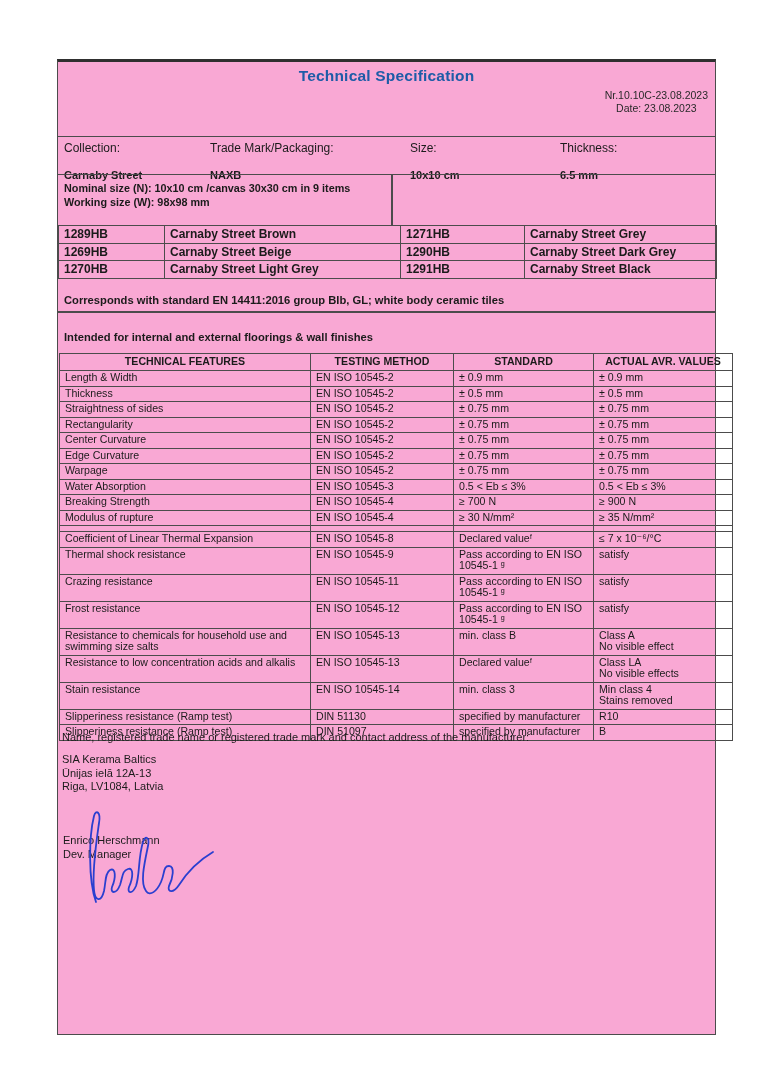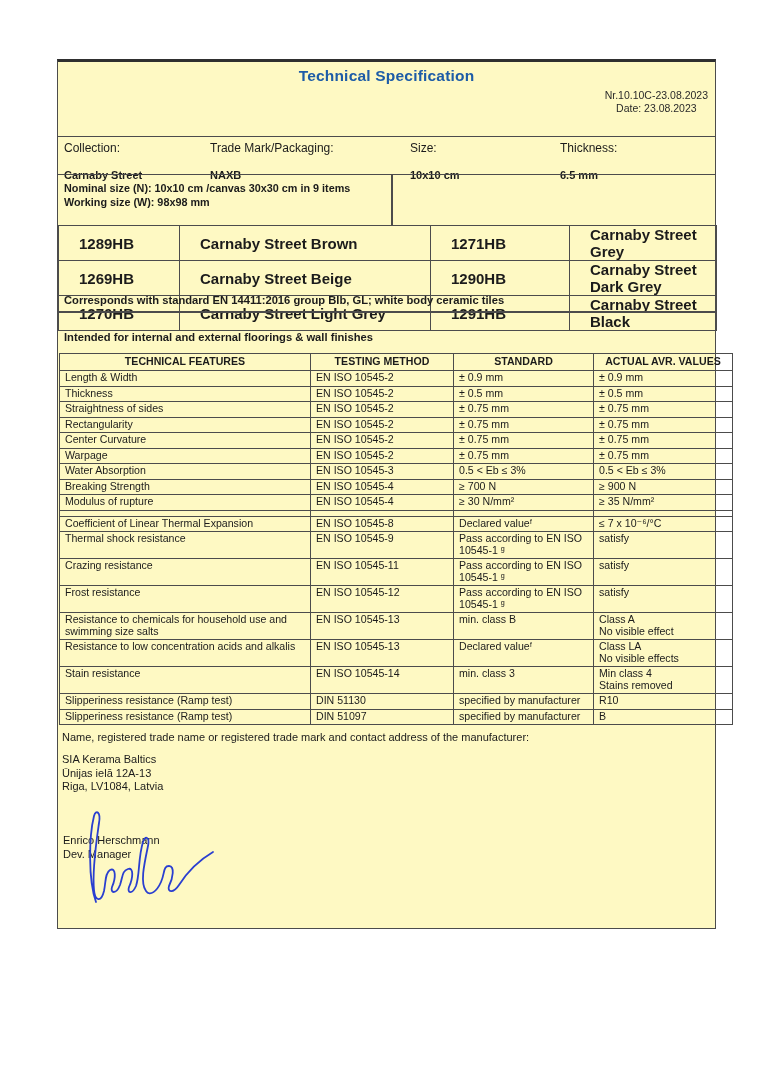--- a/index.html
+++ b/index.html
@@ -2,22 +2,22 @@
 <html><head>
 <meta charset="utf-8">
 <style>
   html,body{margin:0;padding:0;}
   body{
     width:764px;height:1080px;position:relative;background:#ffffff;
     font-family:"Liberation Sans","DejaVu Sans",sans-serif;color:#1b1b1b;
     -webkit-font-smoothing:antialiased;
   }
   .doc{
-    position:absolute;left:57px;top:59px;width:659px;height:870px;
-    border:1px solid #4c4c4c;border-top:3px solid #2f2f2f;background:#fef9c3;box-sizing:border-box;
+    position:absolute;left:57px;top:59px;width:659px;height:976px;
+    border:1px solid #4c4c4c;border-top:3px solid #2f2f2f;background:#f9a8d4;box-sizing:border-box;
   }
   .title{
     position:absolute;top:5px;left:0;right:0;text-align:center;
     font-size:15.5px;font-weight:bold;color:#1d5ca7;letter-spacing:.2px;
   }
   .docmeta{
     position:absolute;top:27px;right:7px;text-align:center;
     font-size:10.5px;line-height:13px;color:#2a2a2a;
   }
   .fields{position:absolute;top:74px;left:0;right:0;height:38px;border-top:1.5px solid #4c4c4c;}
@@ -25,22 +25,22 @@
   .field .lbl{font-size:12px;}
   .field .val{font-size:11px;font-weight:bold;margin-top:14px;}
   .f0{left:6px}.f1{left:152px}.f2{left:352px}.f3{left:502px}
 
   .nominal{position:absolute;top:112px;left:0;right:0;height:51px;border-top:1.5px solid #4c4c4c;}
   .nominal .vdiv{position:absolute;left:333px;top:0;bottom:0;width:1.5px;background:#4c4c4c;}
   .nominal .txt{position:absolute;left:6px;top:7px;font-size:10.8px;font-weight:bold;line-height:13.5px;}
 
   .codes{position:absolute;top:163px;left:0;right:0;border-collapse:collapse;width:659px;table-layout:fixed;}
   .codes td{
-    border:1.2px solid #4c4c4c;height:16.5px;padding:0 0 0 20px;
-    font-size:15px;font-weight:bold;vertical-align:middle;
+    border:1.2px solid #4c4c4c;height:16.5px;padding:0 0 0 5px;
+    font-size:12px;font-weight:bold;vertical-align:middle;
   }
   .c0{width:100px}.c1{width:230px}.c2{width:118px}
 
   .stmt{position:absolute;left:6px;right:0;font-size:11.2px;font-weight:bold;}
   .s1{top:232px}
   .s2{top:269px}
   .rule{position:absolute;left:0;right:0;height:1.5px;background:#4c4c4c;}
   .r1{top:249px}
 
   table.spec{
@@ -157,20 +157,26 @@
         <td class="act">± 0.75 mm</td>
       </tr>
       <tr>
         <td>Rectangularity</td>
         <td>EN ISO 10545-2</td>
         <td class="std">± 0.75 mm</td>
         <td class="act">± 0.75 mm</td>
       </tr>
       <tr>
         <td>Center Curvature</td>
+        <td>EN ISO 10545-2</td>
+        <td class="std">± 0.75 mm</td>
+        <td class="act">± 0.75 mm</td>
+      </tr>
+      <tr>
+        <td>Edge Curvature</td>
         <td>EN ISO 10545-2</td>
         <td class="std">± 0.75 mm</td>
         <td class="act">± 0.75 mm</td>
       </tr>
       <tr>
         <td>Warpage</td>
         <td>EN ISO 10545-2</td>
         <td class="std">± 0.75 mm</td>
         <td class="act">± 0.75 mm</td>
       </tr>

